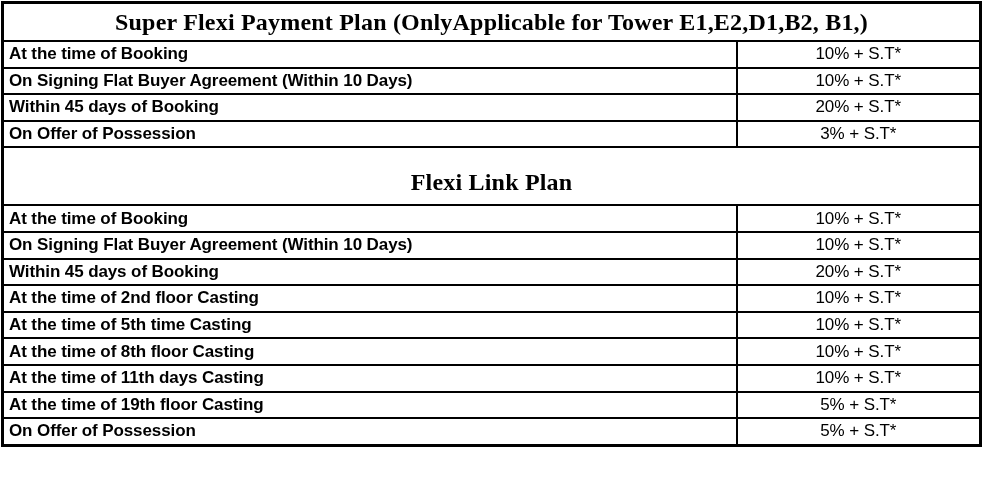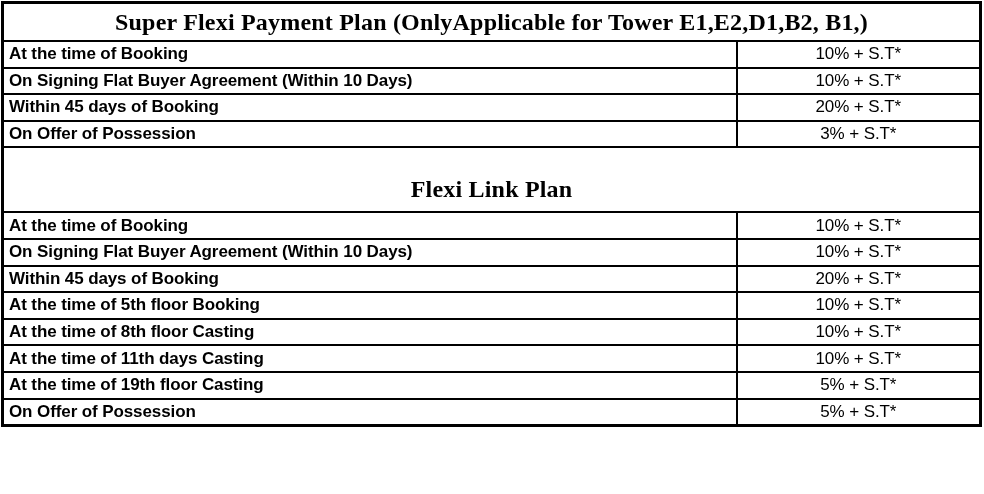--- a/index.html
+++ b/index.html
@@ -37,21 +37,21 @@
     font-family: "Liberation Serif", serif;
     font-weight: bold;
     font-size: 24px;
     letter-spacing: 0.2px;
   }
   tr.title-row-0 td.title-cell {
     height: 34px;
   }
   tr.title-row-1 td.title-cell {
     height: 41px;
-    padding-top: 21px;
+    padding-top: 14px;
   }
   td.label-cell {
     font-weight: bold;
     font-size: 17px;
     letter-spacing: -0.1px;
     text-align: left;
     vertical-align: middle;
     padding: 0 0 0 5px;
     height: 24.6px;
   }
@@ -101,21 +101,25 @@
   </tr>
         <tr class="data-row">
     <td class="label-cell">On Signing Flat Buyer Agreement (Within 10 Days)</td>
     <td class="value-cell">10% + S.T*</td>
   </tr>
         <tr class="data-row">
     <td class="label-cell">Within 45 days of Booking</td>
     <td class="value-cell">20% + S.T*</td>
   </tr>
         <tr class="data-row">
-    <td class="label-cell">At the time of 5th floor Booking</td>
+    <td class="label-cell">At the time of 2nd floor Casting</td>
+    <td class="value-cell">10% + S.T*</td>
+  </tr>
+        <tr class="data-row">
+    <td class="label-cell">At the time of 5th time Casting</td>
     <td class="value-cell">10% + S.T*</td>
   </tr>
         <tr class="data-row">
     <td class="label-cell">At the time of 8th floor Casting</td>
     <td class="value-cell">10% + S.T*</td>
   </tr>
         <tr class="data-row">
     <td class="label-cell">At the time of 11th days Casting</td>
     <td class="value-cell">10% + S.T*</td>
   </tr>

